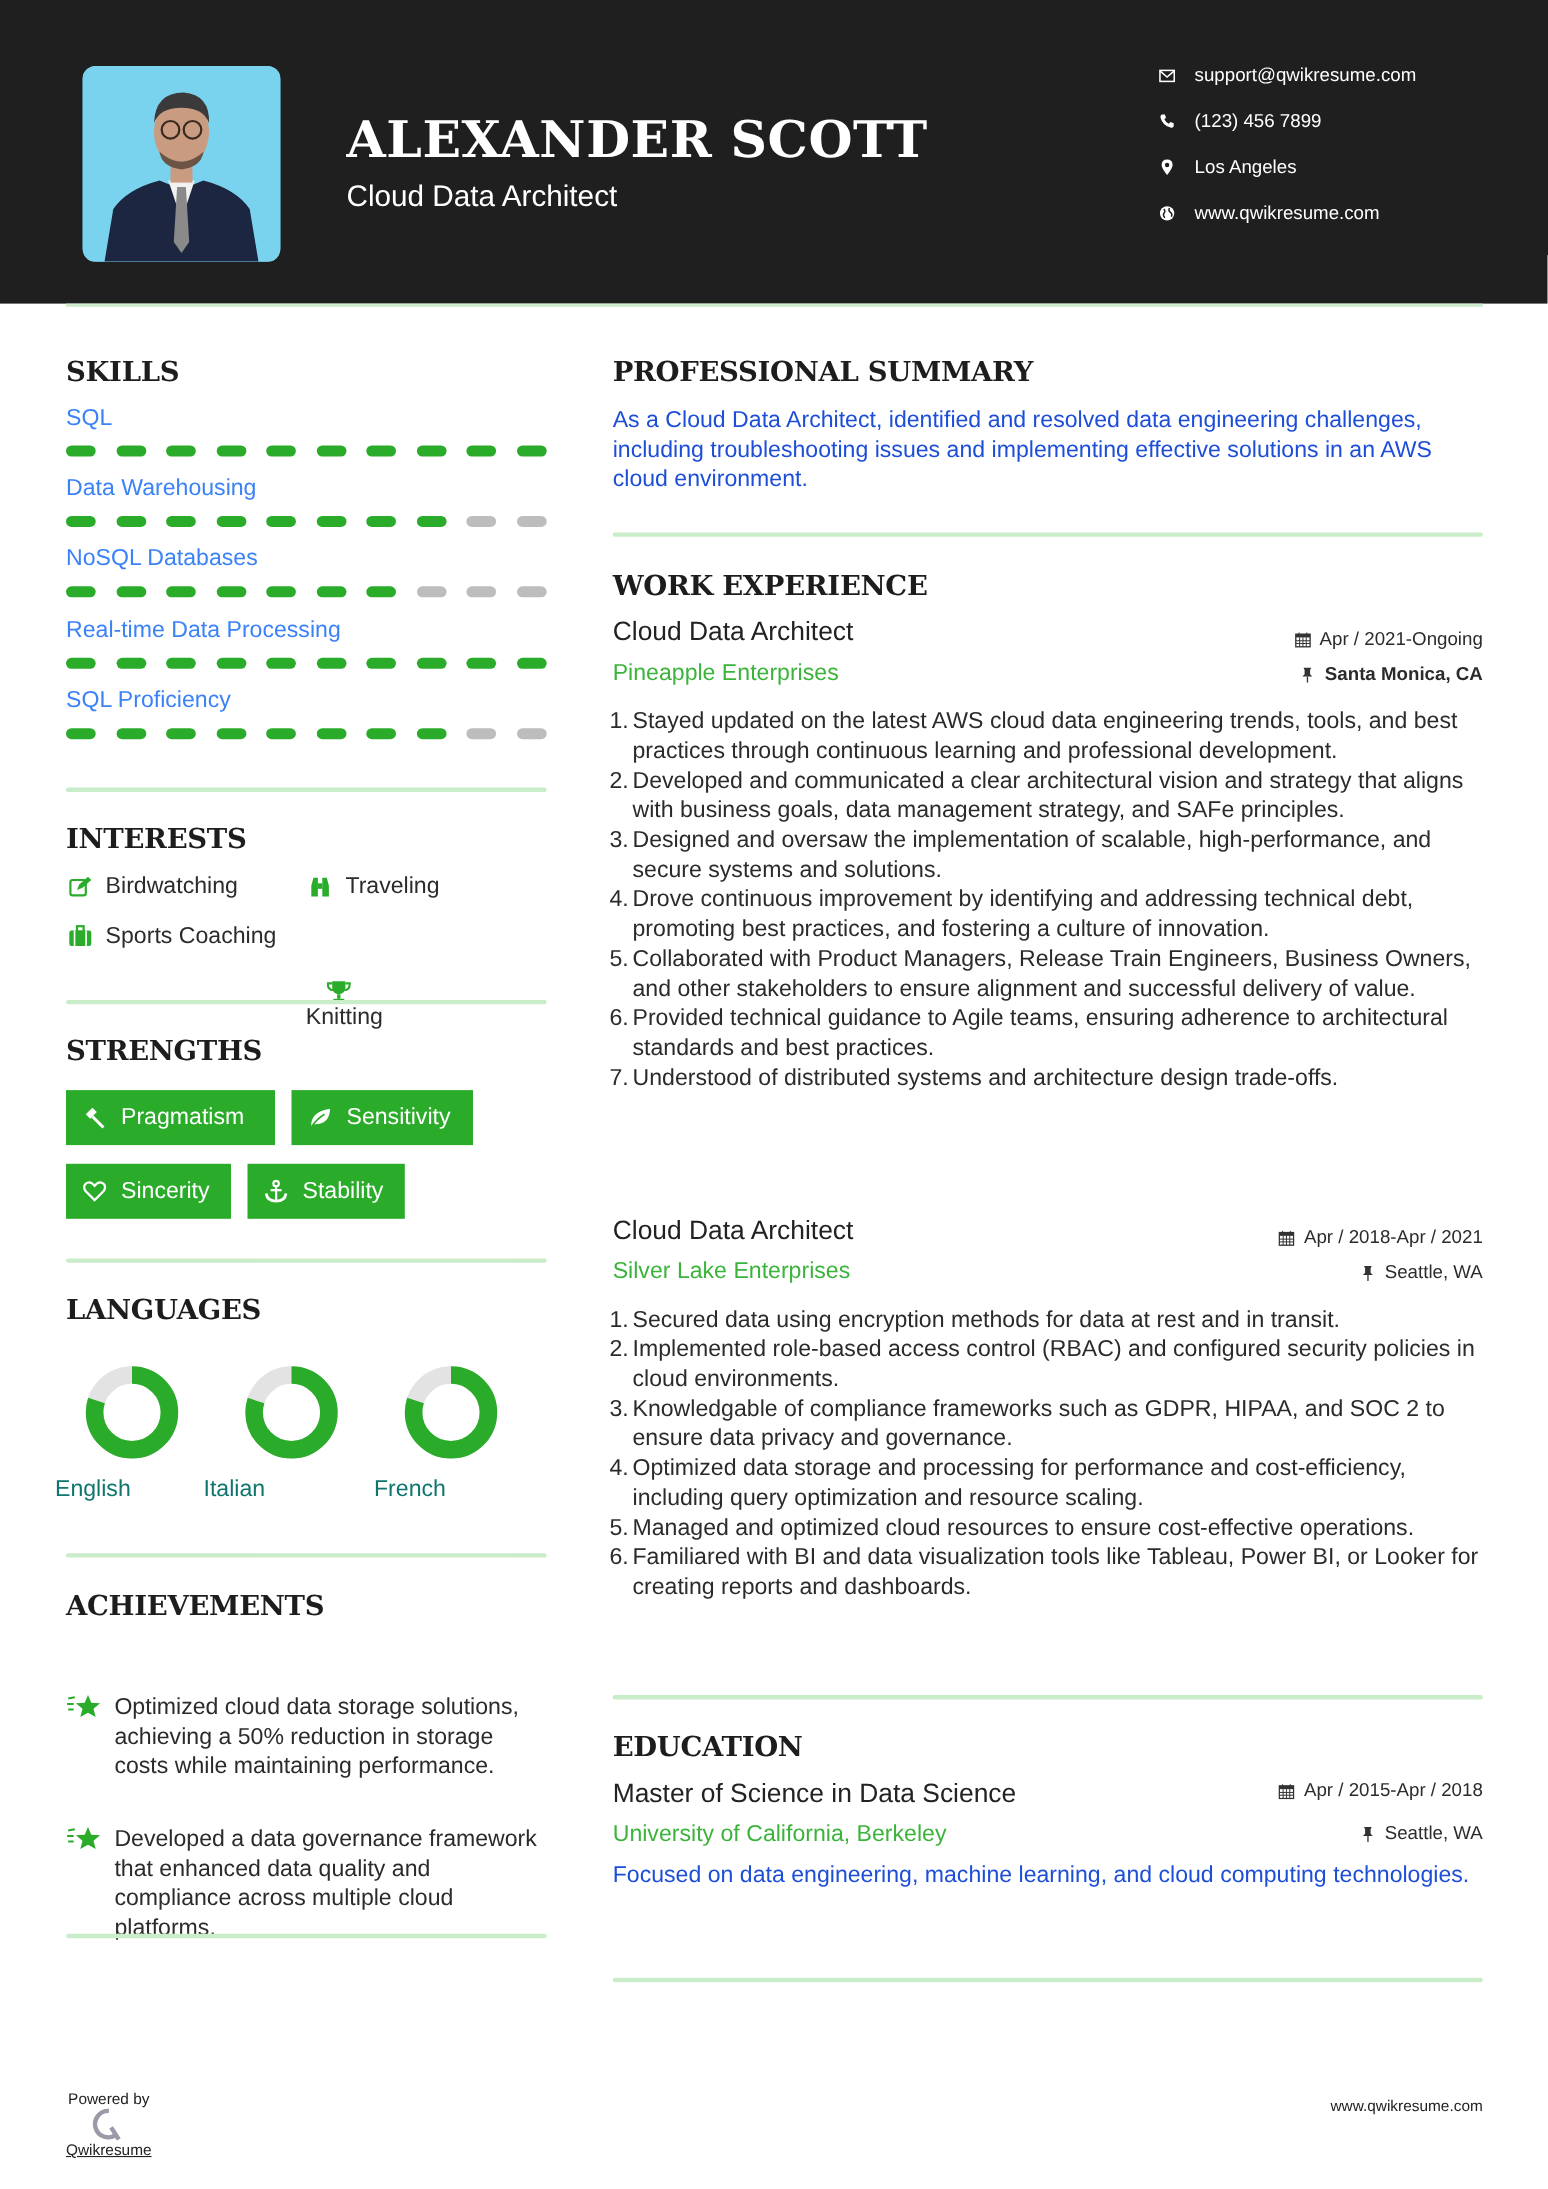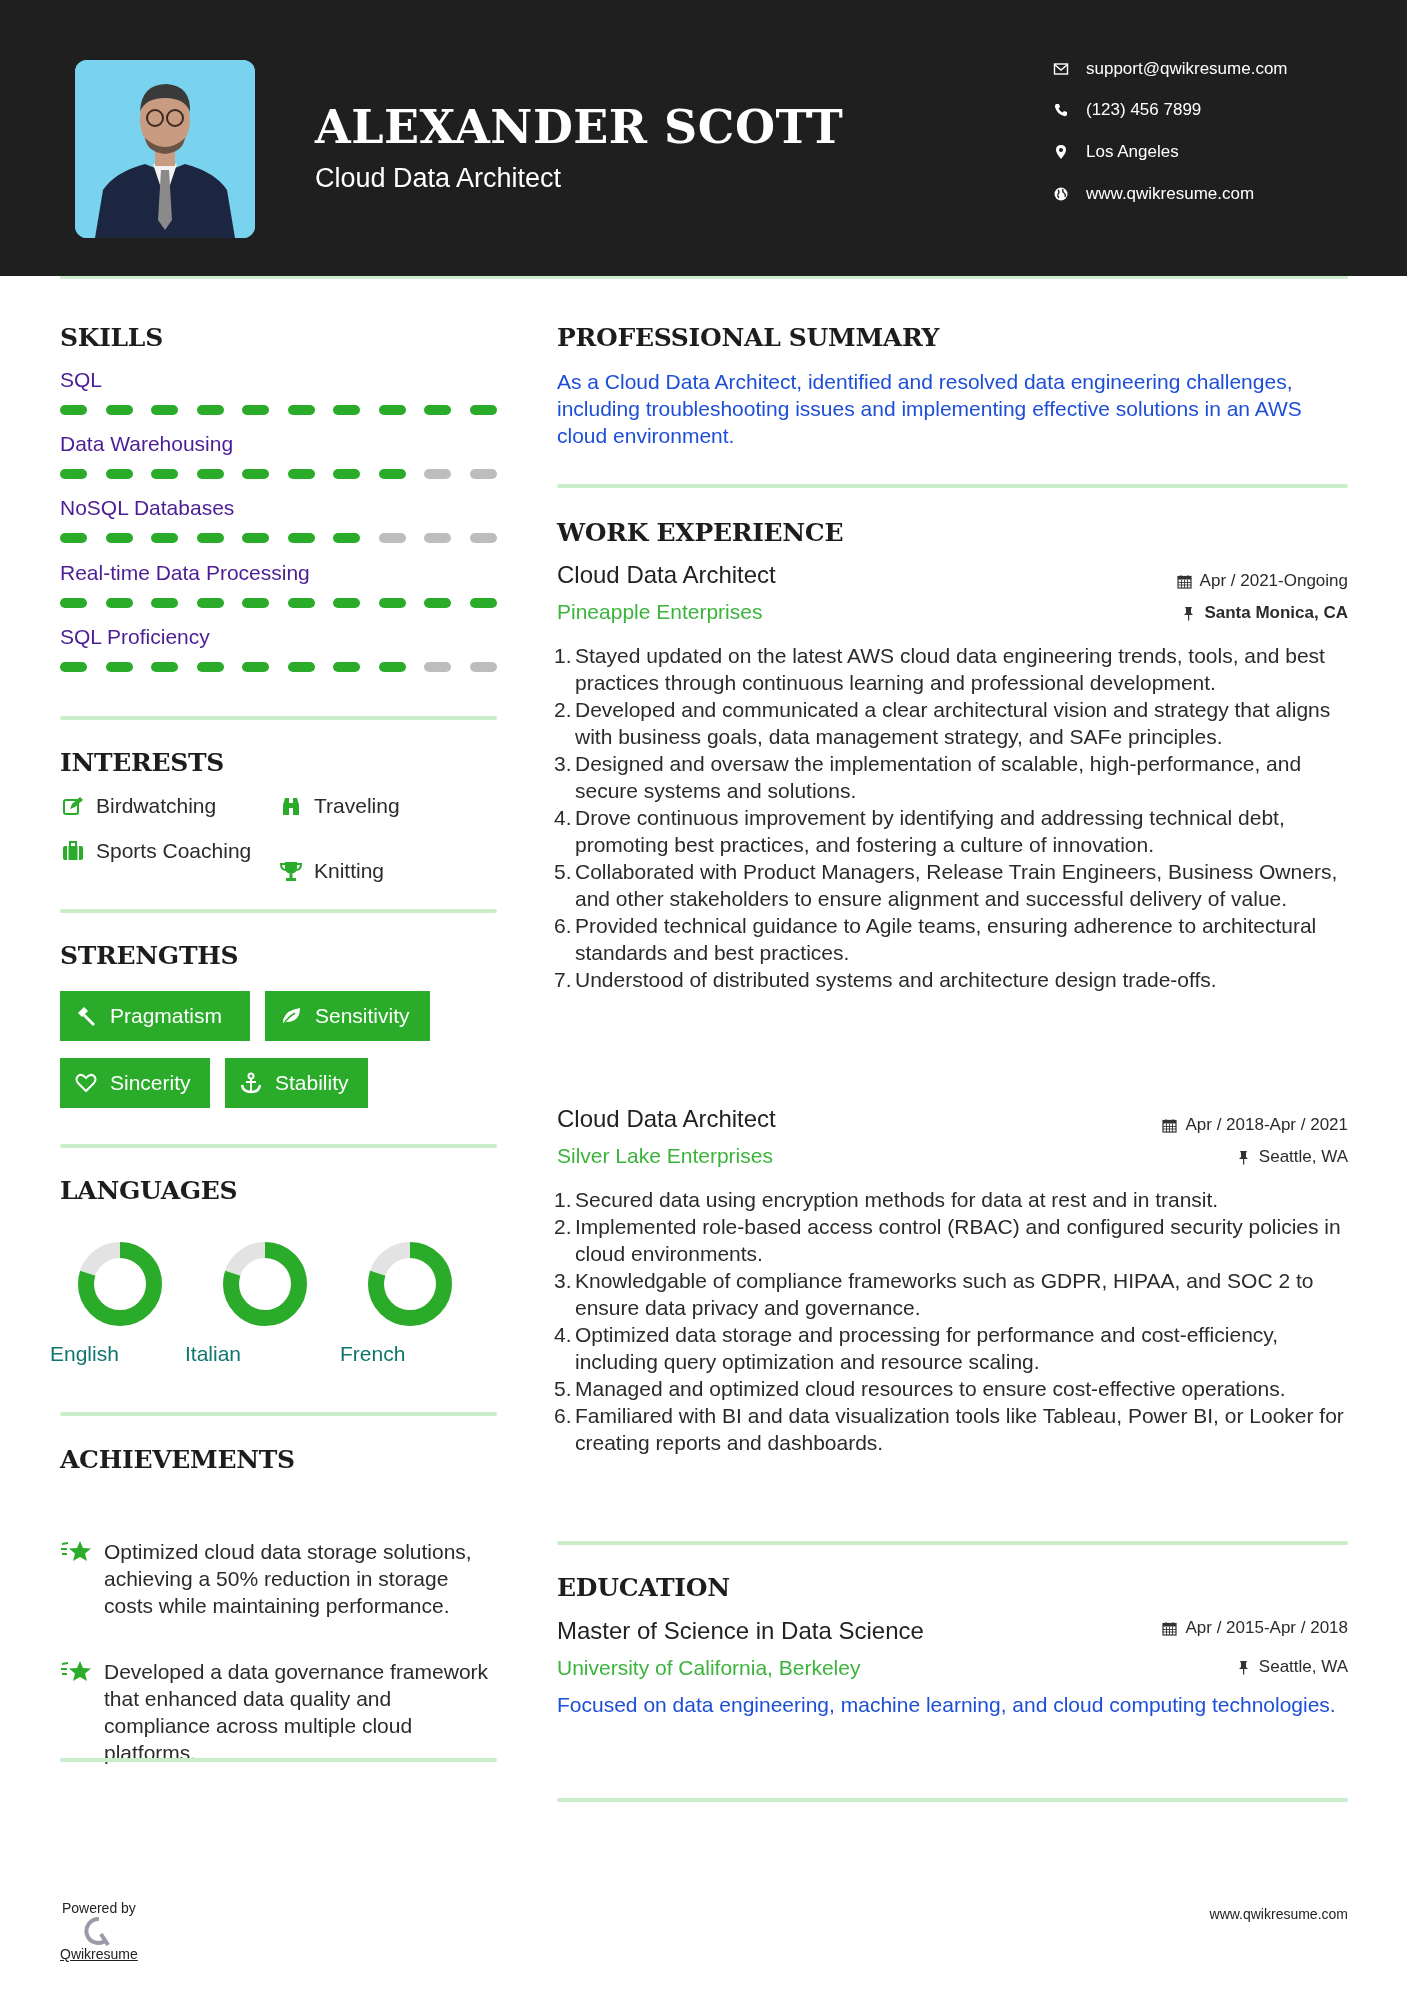--- a/index.html
+++ b/index.html
@@ -14,21 +14,21 @@
   .contact { position: absolute; left: 1050px; height: 24px; display: flex; align-items: center; color: #fff; font-size: 17px; white-space: nowrap; }
   .contact .ic { width: 22px; height: 22px; display: flex; align-items: center; justify-content: center; margin-right: 14px; }
   .contact .ic svg { width: 16px; height: 16px; }
   .header-rule { position: absolute; left: 60px; top: 276px; width: 1288px; height: 3px; background: #cfeccf; }
 
   
   .h2 { position: absolute; font-family: "DejaVu Serif", "Liberation Serif", serif; font-weight: bold; font-size: 25px; color: #1d1d1d; white-space: nowrap; letter-spacing: -0.3px; }
   .divider { position: absolute; height: 4px; background: #c9ecc9; border-radius: 2px; }
 
   
-  .skill-label { position: absolute; left: 60px; font-size: 21px; color: #4c1d95; white-space: nowrap; }
+  .skill-label { position: absolute; left: 60px; font-size: 21px; color: #3b82f6; white-space: nowrap; }
   .skill-bar { position: absolute; left: 60px; width: 437px; height: 10px; display: flex; justify-content: space-between; }
   .skill-bar span { width: 27px; height: 10px; border-radius: 5px; background: #bdbdbd; display: block; }
   .skill-bar span.on { background: #2aac2a; }
 
   
   .interest { position: absolute; display: flex; align-items: center; font-size: 21px; color: #2b2b2b; white-space: nowrap; }
   .interest .ic { width: 26px; height: 24px; margin-right: 10px; display: flex; align-items: center; justify-content: center; }
   .interest .ic svg { width: 22px; height: 22px; }
 
   
@@ -219,21 +219,21 @@
   <span class="ic">
     <svg viewBox="0 0 22 22">
         <rect x="1" y="6" width="20" height="14" rx="2" fill="#2aac2a"></rect>
         <rect x="8" y="2" width="6" height="5" fill="none" stroke="#2aac2a" stroke-width="2"></rect>
         <rect x="5" y="6" width="1.5" height="14" fill="#fff"></rect>
         <rect x="15.5" y="6" width="1.5" height="14" fill="#fff"></rect>
       </svg>
   </span>
   <span>Sports Coaching</span>
 </div>
-<div class="interest" style="left:278px; top:859px;">
+<div class="interest" style="left:278px; top:889px;flex-direction:column;">
   <span class="ic">
     <svg viewBox="0 0 22 22">
         <path d="M5 2 L17 2 L17 8 Q17 13 11 14 Q5 13 5 8 Z" fill="#2aac2a"></path>
         <path d="M5 4 L1 4 Q1 10 6 10 M17 4 L21 4 Q21 10 16 10" fill="none" stroke="#2aac2a" stroke-width="2"></path>
         <rect x="9.5" y="14" width="3" height="4" fill="#2aac2a"></rect>
         <rect x="6" y="18" width="10" height="3" fill="#2aac2a"></rect>
       </svg>
   </span>
   <span>Knitting</span>
 </div>

